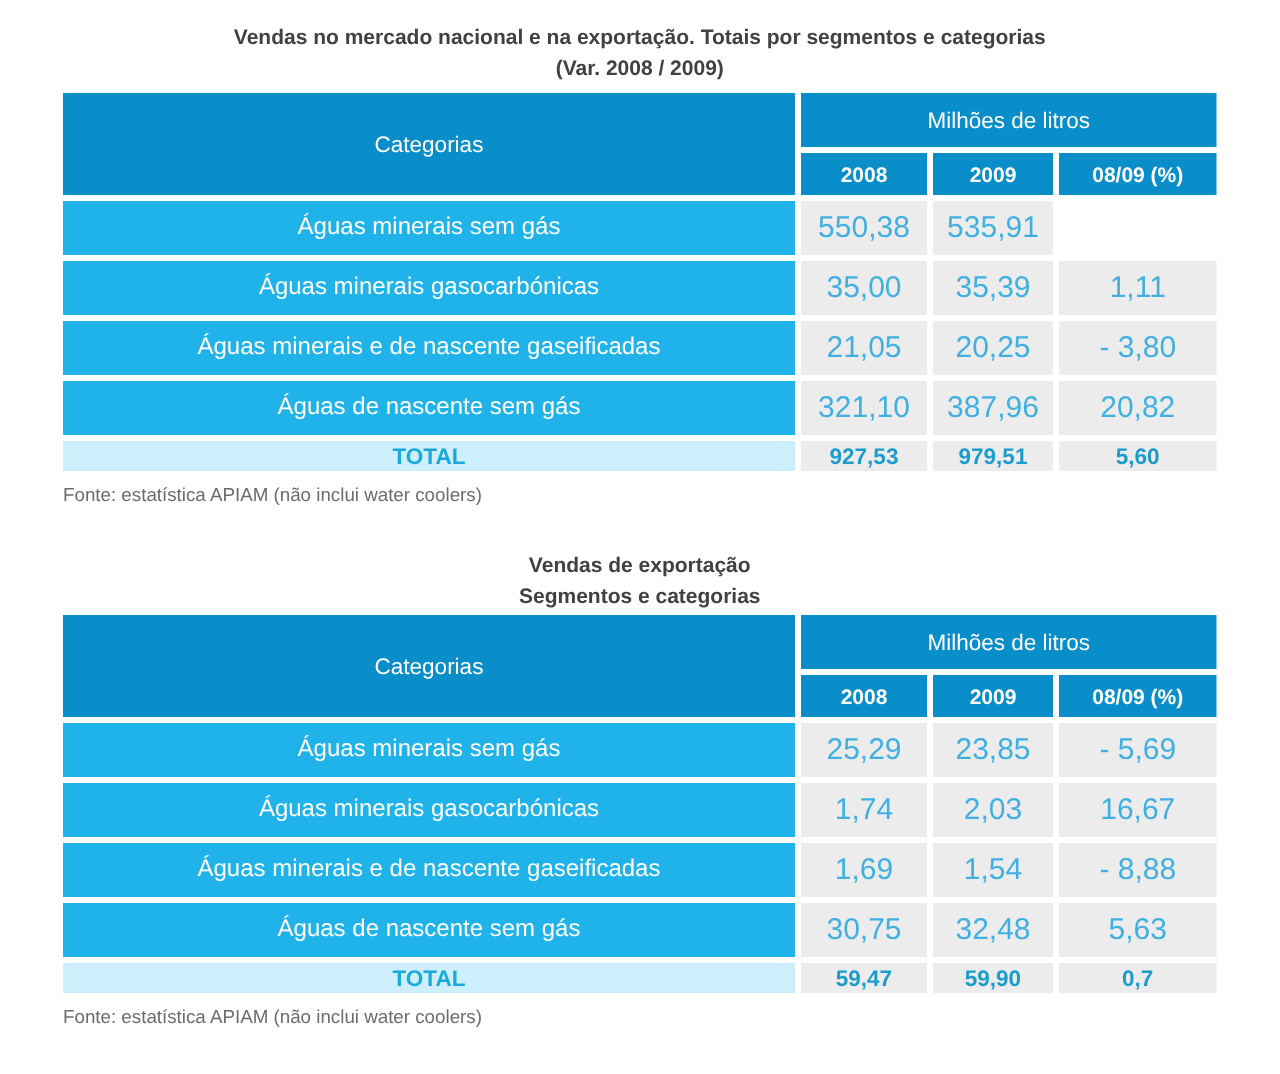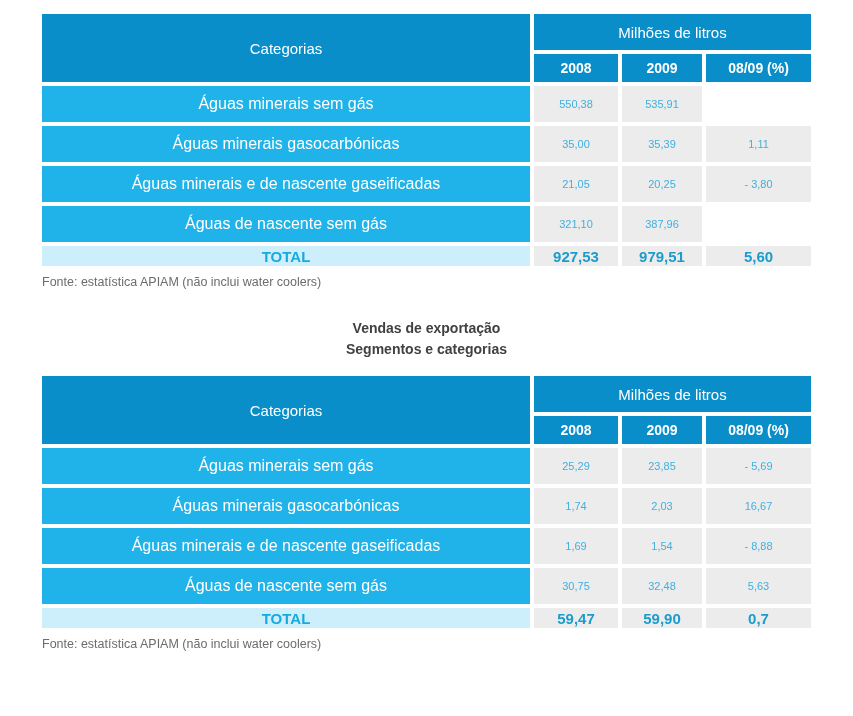--- a/index.html
+++ b/index.html
@@ -63,21 +63,21 @@
   }
   .c-cat {
     background: #1fb3e9;
     color: #ffffff;
     font-size: 16px;
     font-weight: normal;
   }
   .c-val {
     background: #ececec;
     color: #41b0e0;
-    font-size: 11px;
+    font-size: 20px;
   }
 
   
   .trow.total { height: 20px; margin-bottom: 0; }
   .c-total-label {
     background: #cdeefb;
     color: #19aadd;
     font-size: 15px;
     font-weight: bold;
   }
@@ -91,28 +91,29 @@
   .fonte {
     width: 769px;
     margin: 8px auto 0 auto;
     color: #6b6c6e;
     font-size: 12.5px;
     line-height: 16px;
     text-align: left;
   }
 
   .section-gap { margin-top: 28px; }
-  .tbl-title.second { margin-bottom: 16px; }
+  .tbl-title.second { margin-bottom: 2px; }
 </style>
 </head>
 <body>
 
 <div class="page">
 
   <section>
+    <h2 class="tbl-title"><span>Vendas no mercado nacional e na exportação. Totais por segmentos e categorias</span><br><span>(Var. 2008 / 2009)</span></h2>
 
     <div class="tbl">
 
       <div class="thead">
         <div class="cell c-head">Categorias</div>
         <div class="head-right">
           <div class="cell c-head group-head">Milhões de litros</div>
           <div class="subcols">
             <div class="cell c-head">2008</div>
             <div class="cell c-head">2009</div>
@@ -135,20 +136,21 @@
       <div class="trow">
         <div class="cell c-cat">Águas minerais e de nascente gaseificadas</div>
         <div class="cell c-val">21,05</div>
         <div class="cell c-val">20,25</div>
         <div class="cell c-val">- 3,80</div>
       </div>
       <div class="trow">
         <div class="cell c-cat">Águas de nascente sem gás</div>
         <div class="cell c-val">321,10</div>
         <div class="cell c-val">387,96</div>
+        <div class="cell c-val">20,82</div>
       </div>
 
       <div class="trow total">
         <div class="cell c-total-label">TOTAL</div>
         <div class="cell c-total-val">927,53</div>
         <div class="cell c-total-val">979,51</div>
         <div class="cell c-total-val">5,60</div>
       </div>
     </div>
 

